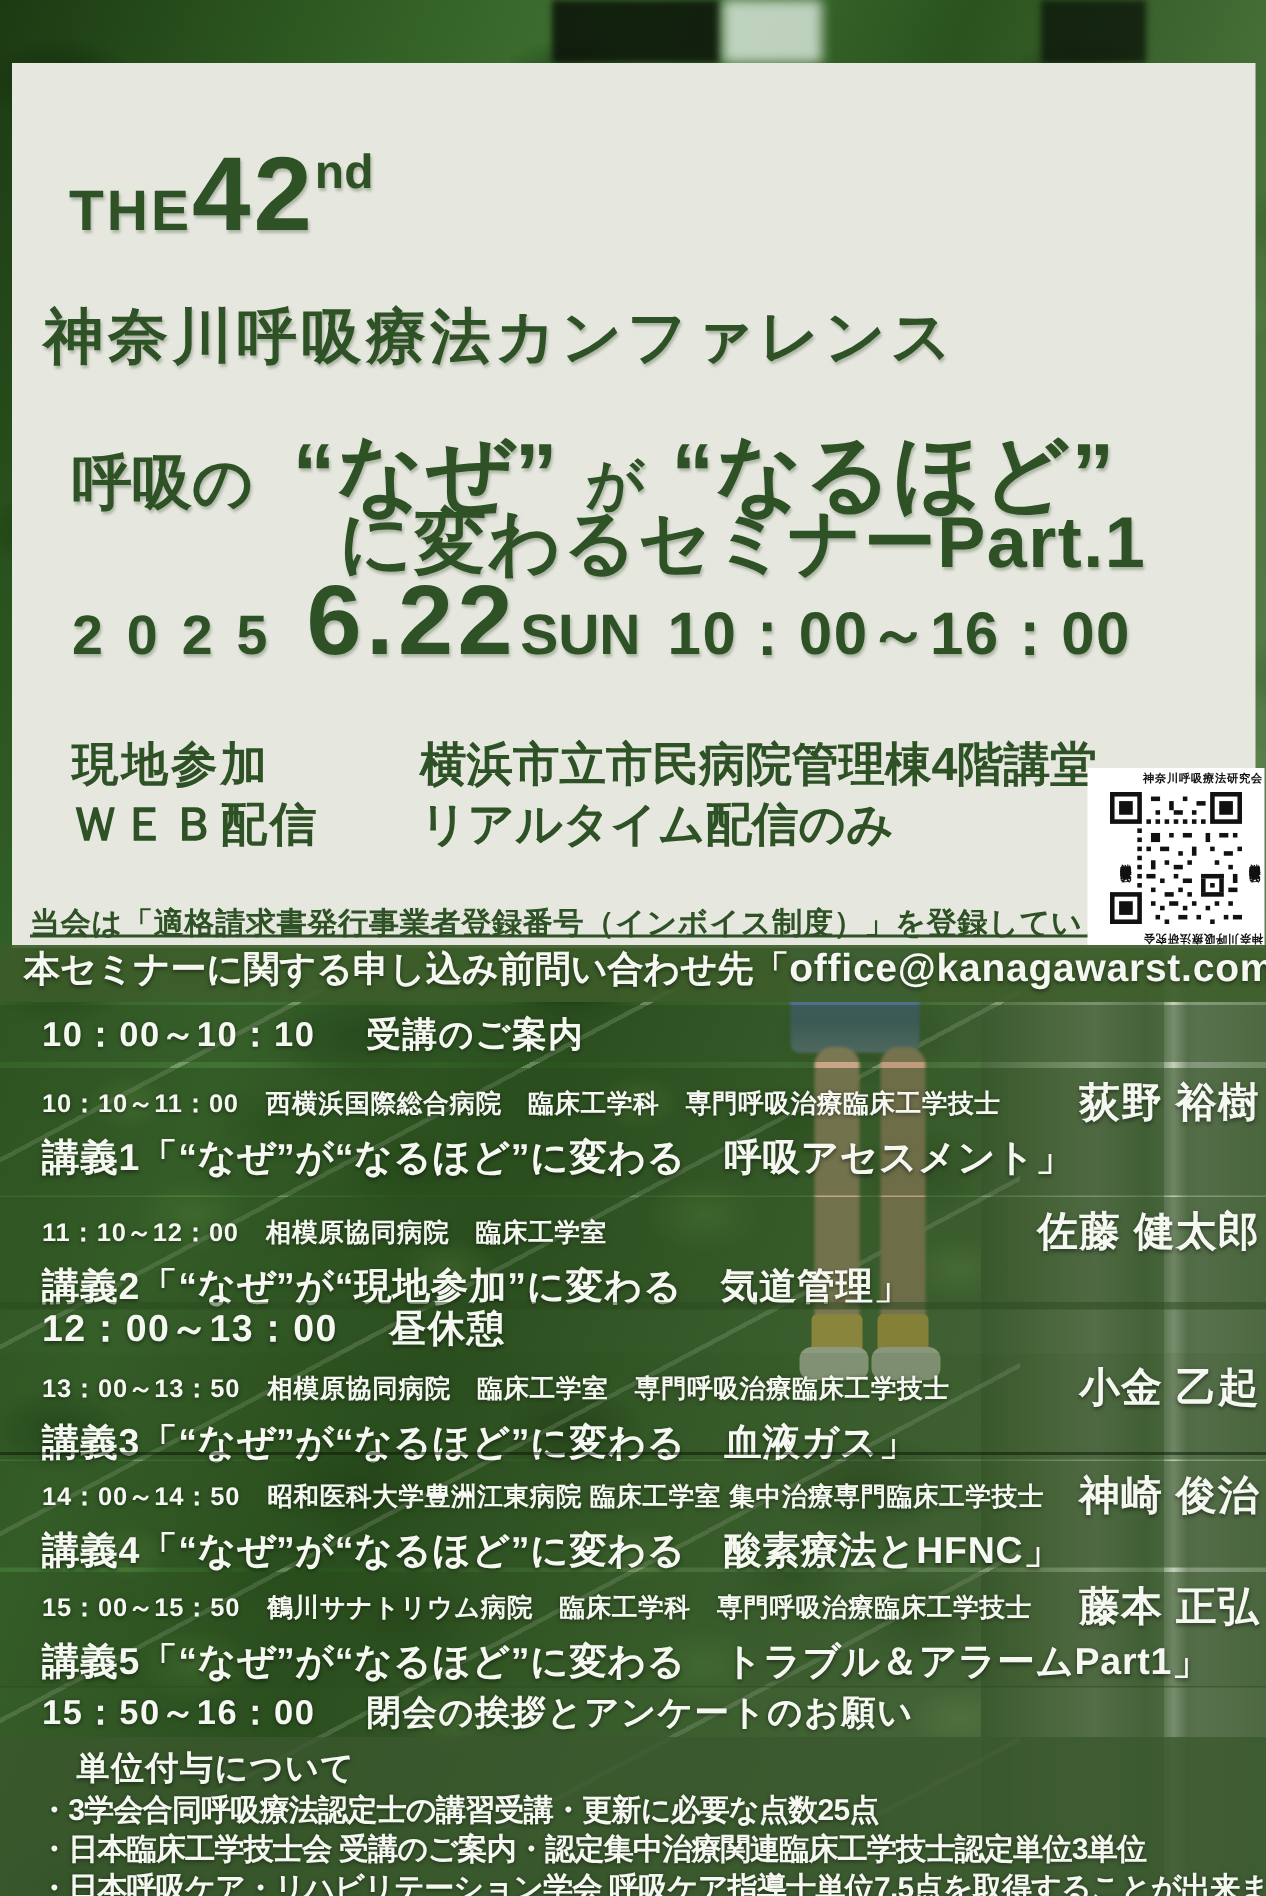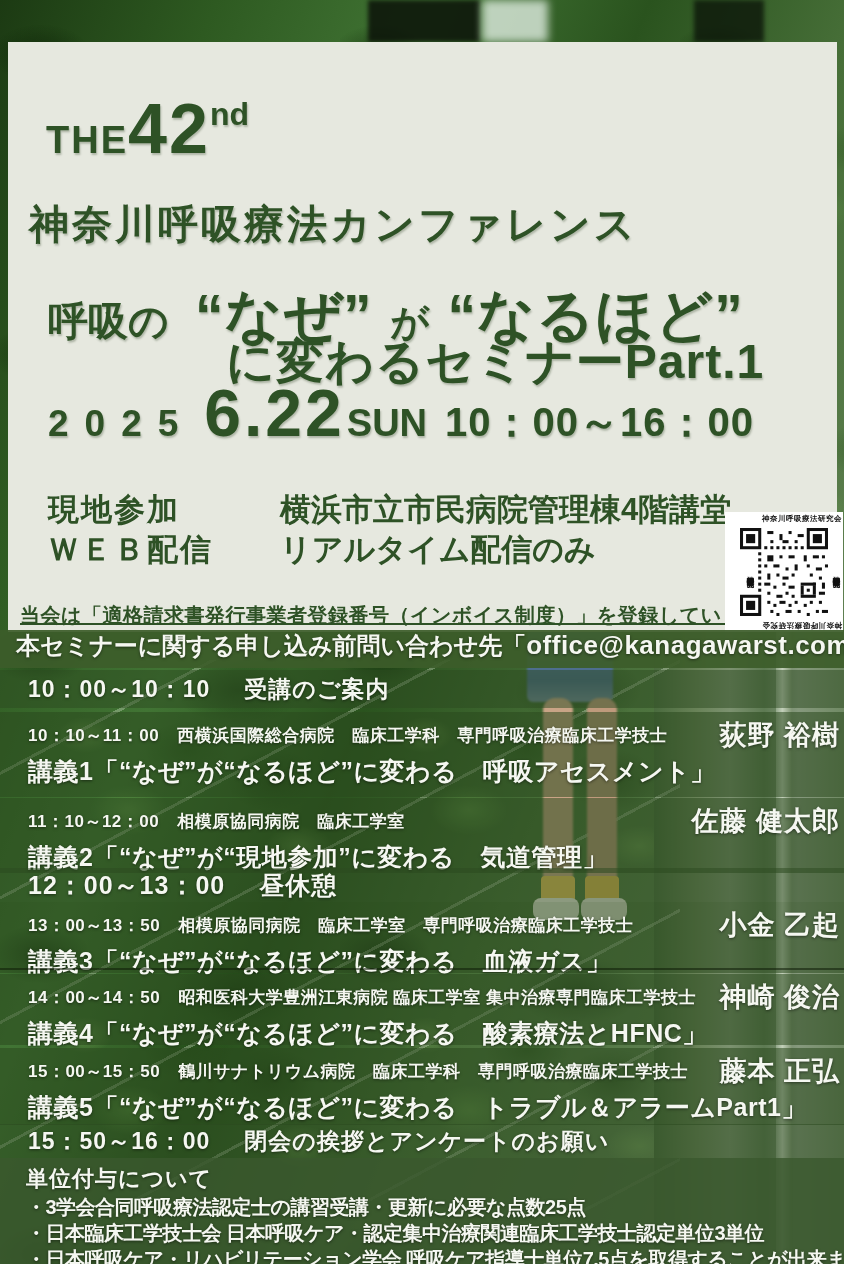--- a/index.html
+++ b/index.html
@@ -90,21 +90,21 @@
   .meta-row .af{flex:1;overflow:hidden;}
   .meta-row .sp{font-size:27px;margin-left:8px;letter-spacing:1px;}
   .title-row{font-size:25px;margin-top:2px;letter-spacing:.5px;white-space:nowrap;}
   .lec1{top:712px;height:80px;}
   .lec2{top:798px;height:70px;}
   .lec3{top:902px;height:66px;}
   .lec4{top:974px;height:66px;}
   .lec5{top:1048px;height:72px;}
   .divider{position:absolute;left:0;right:0;top:968px;height:2px;background:rgba(15,28,8,.55);}
   .band-credits{top:1158px;height:106px;background:rgba(56,86,44,.9);padding:6px 0 0 26px;}
-  .band-credits .head{font-size:22px;letter-spacing:1px;}
+  .band-credits .head{font-size:22px;letter-spacing:1px;margin-left:25px;}
   .band-credits .item{font-size:20px;letter-spacing:-.5px;line-height:26px;white-space:nowrap;}
 </style>
 </head>
 <body>
 
 <div class="poster">
 
   <div class="bg-base"></div>
   <div class="bg-foliage"></div>
   <div class="bg-trunk"></div>
@@ -322,17 +322,17 @@
 
   <div class="band band-simple band-close">
     <span class="t">15：50～16：00</span>
       <span class="g"></span>
     <span class="t">閉会の挨拶とアンケートのお願い</span>
   </div>
 
   <div class="band band-credits">
     <div class="head">単位付与について</div>
     <div class="item">・3学会合同呼吸療法認定士の講習受講・更新に必要な点数25点</div>
-    <div class="item">・日本臨床工学技士会 日本呼吸ケア・認定集中治療関連臨床工学技士認定単位3単位</div>
+    <div class="item">・日本臨床工学技士会 受講のご案内・認定集中治療関連臨床工学技士認定単位3単位</div>
     <div class="item">・日本呼吸ケア・リハビリテーション学会 呼吸ケア指導士単位7.5点を取得することが出来ます。</div>
   </div>
 
 </div>
 
 </body></html>

